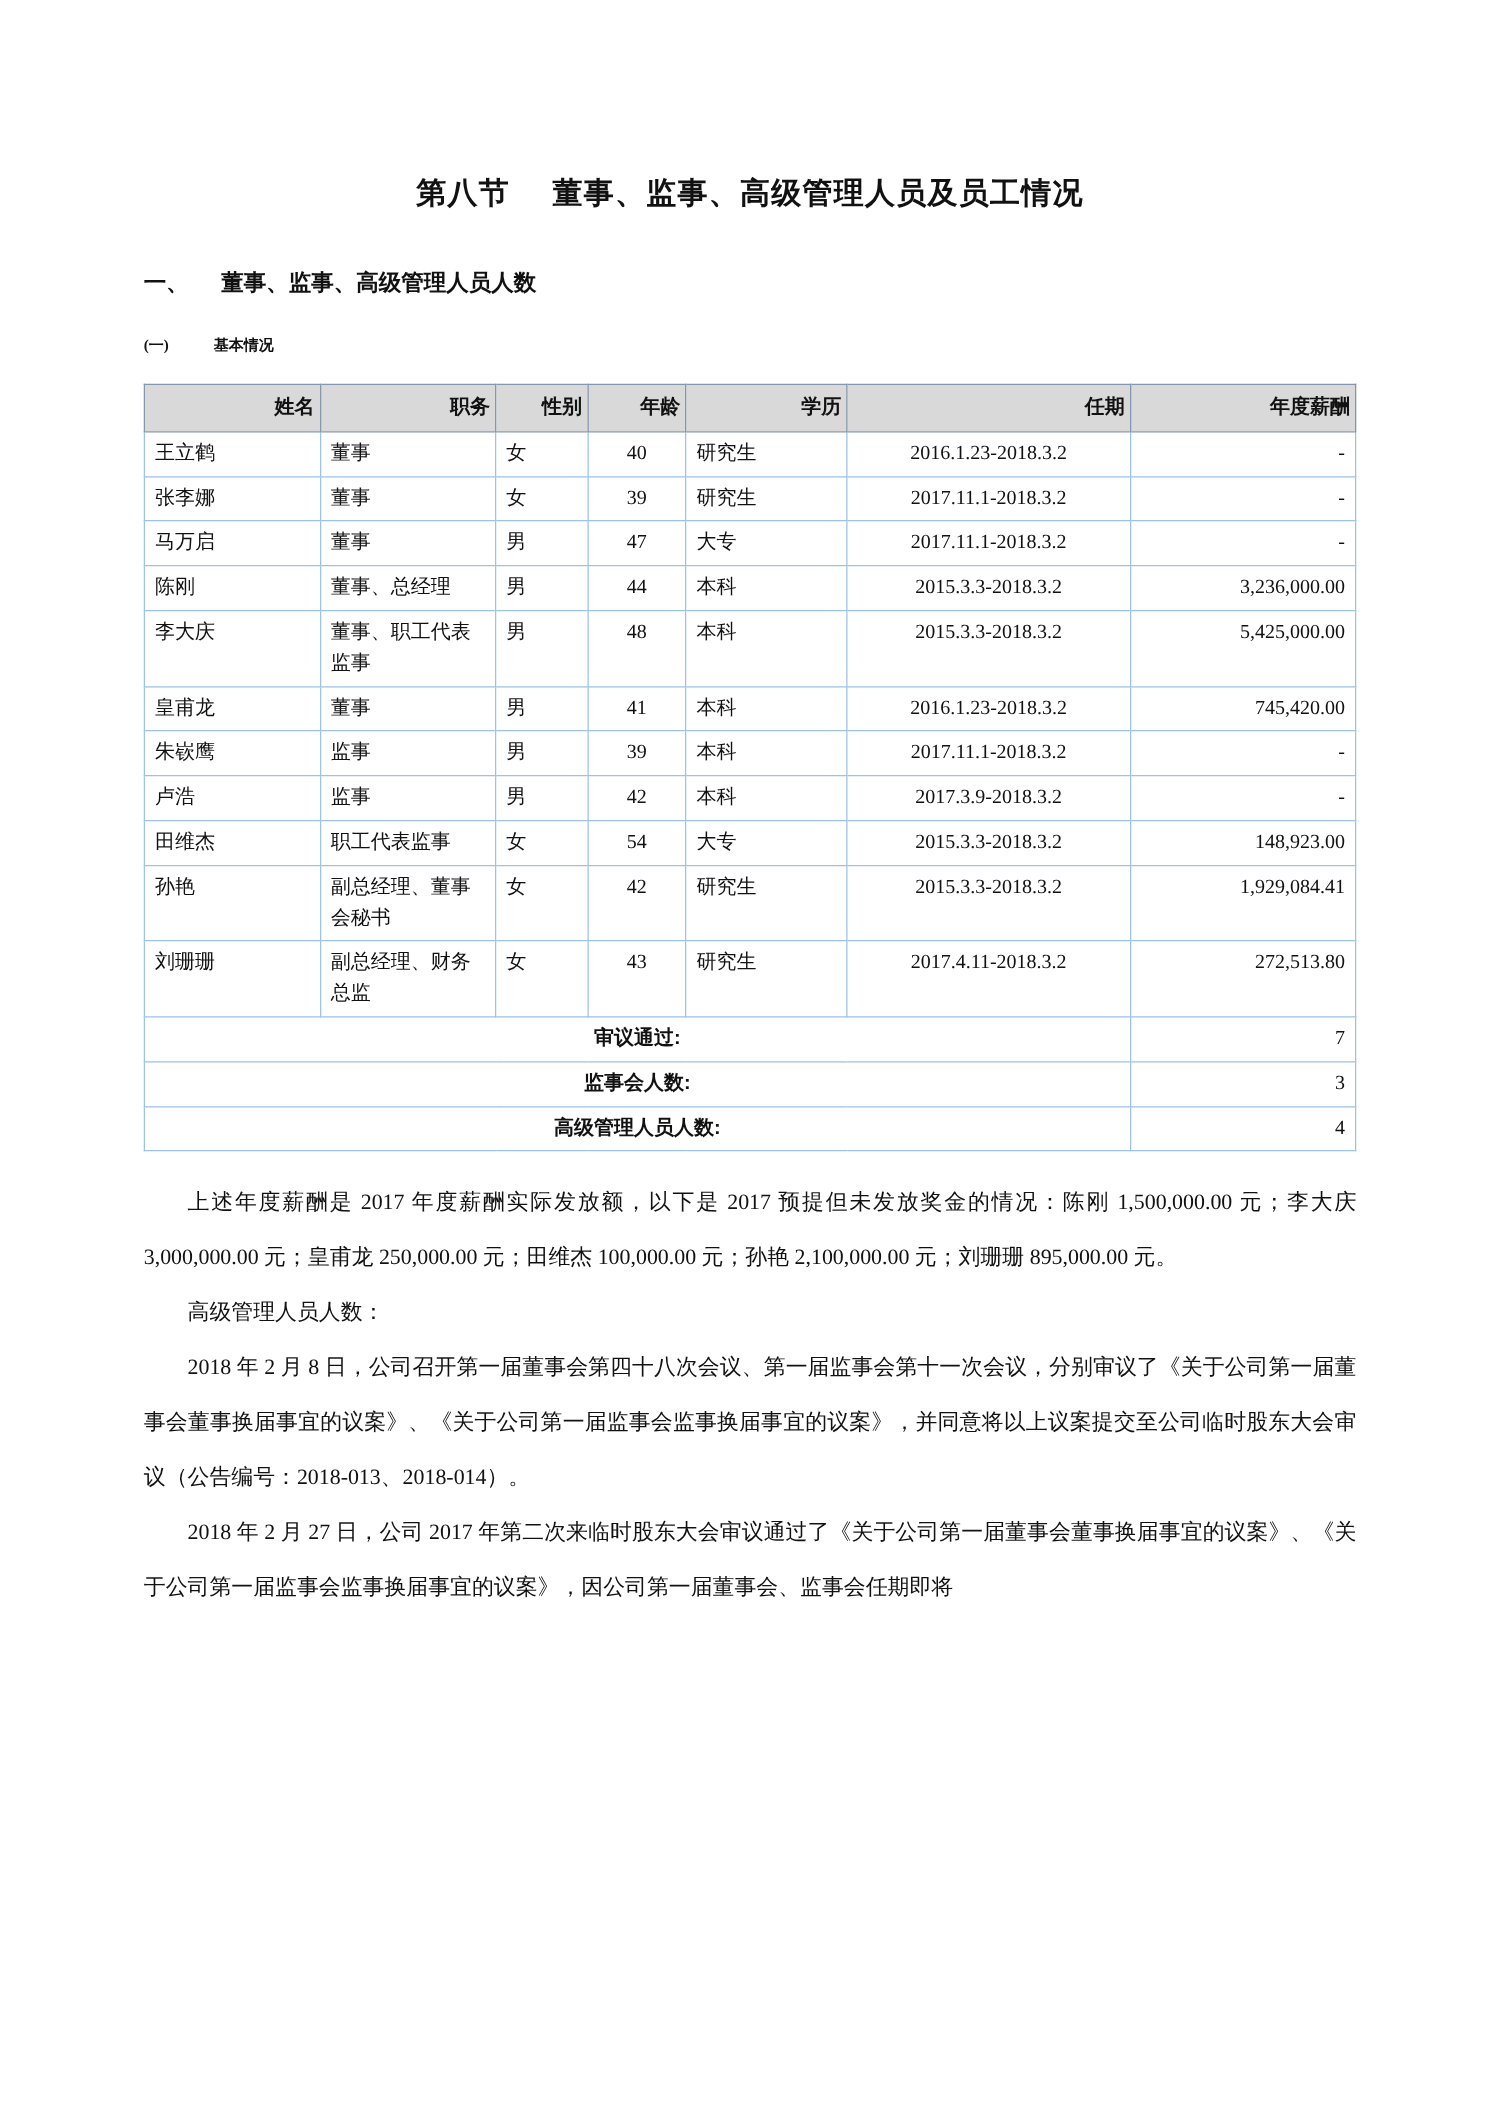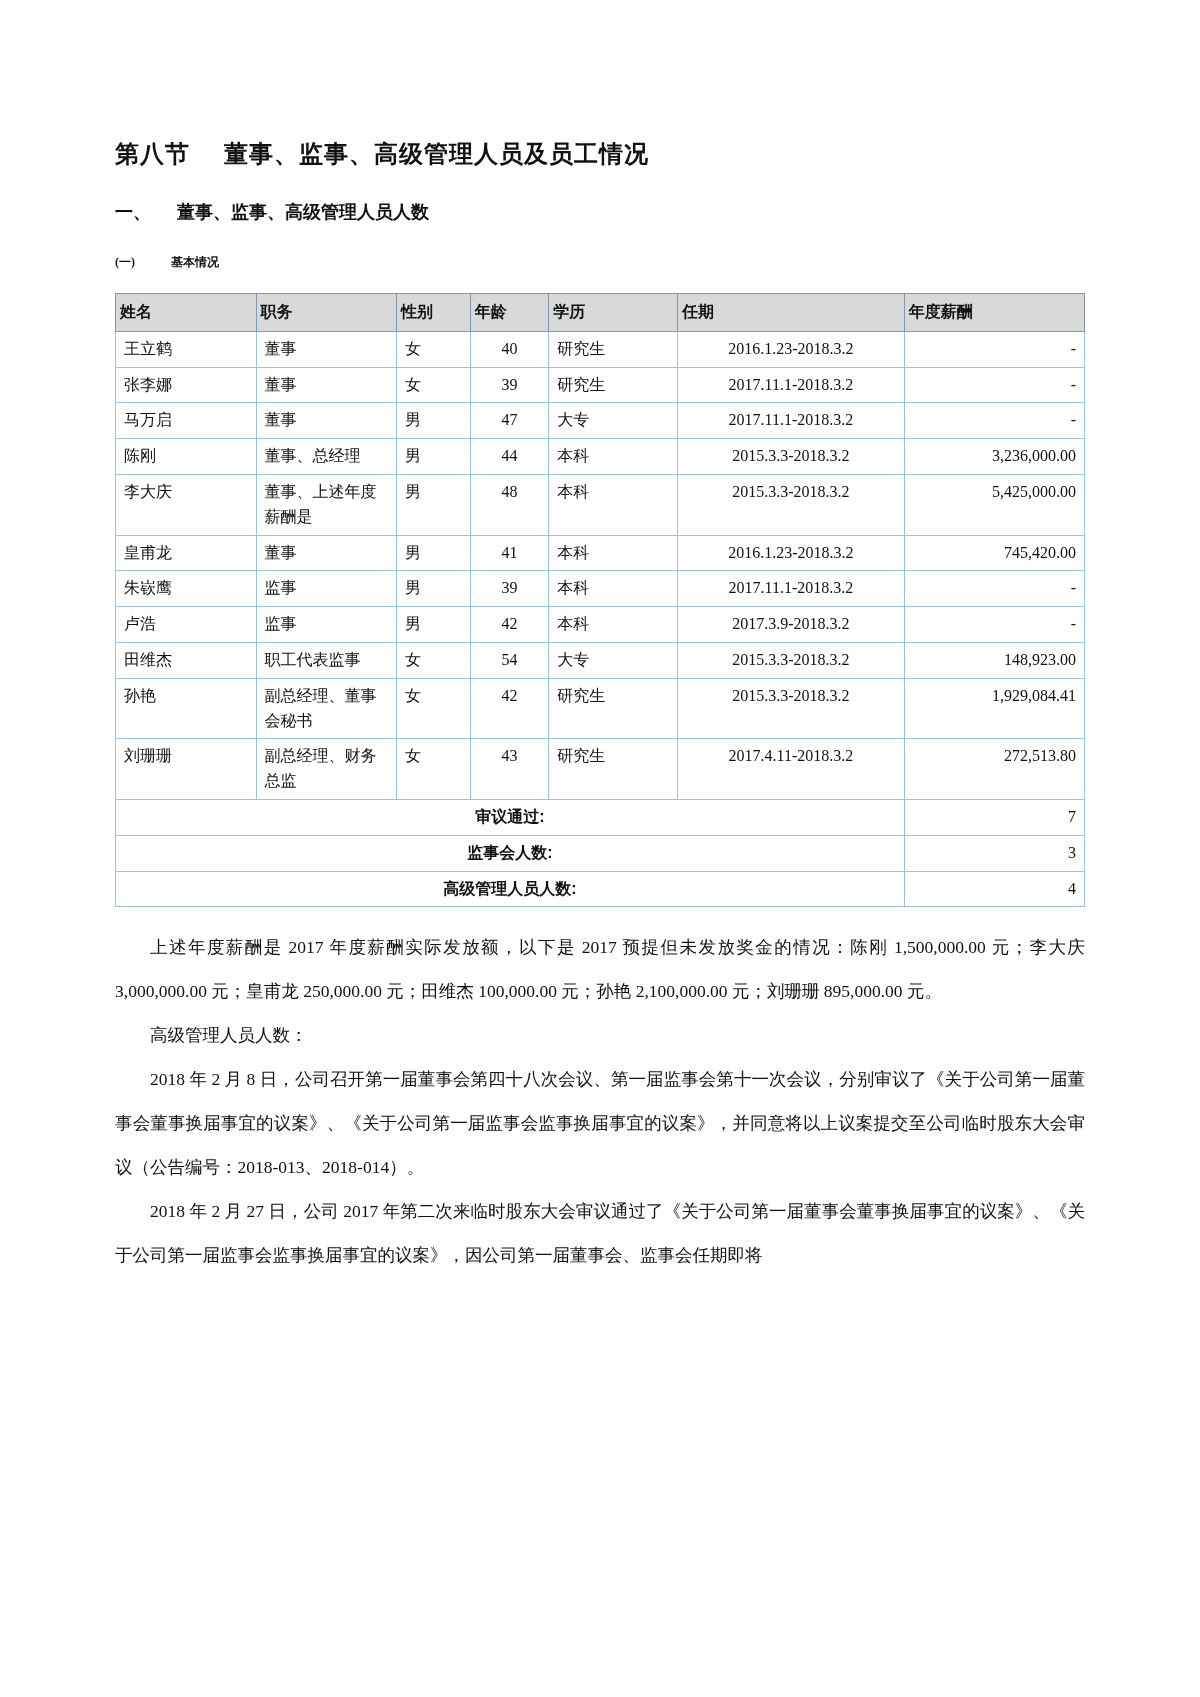--- a/index.html
+++ b/index.html
@@ -8,25 +8,26 @@
     background:#ffffff;
     color:#111111;
     font-family:"Liberation Serif","DejaVu Serif",serif;
     box-sizing:border-box;
     padding:138px 115px 0 115px;
     overflow:hidden;
   }
   .doc{width:970px;}
   
   .doc-title{
+    text-align:center;
     font-family:"Liberation Sans","DejaVu Sans",sans-serif;
     font-weight:bold;
     font-size:24px;
     letter-spacing:1px;
-    margin:0 0 30px 0;
+    margin:0 0 44px 0;
   }
   .doc-title .gap{display:inline-block;width:34px;}
   
   .h1{
     font-family:"Liberation Sans","DejaVu Sans",sans-serif;
     font-weight:bold;
     font-size:18px;
     margin:0 0 30px 0;
   }
   .h1 .num{display:inline-block;min-width:62px;}
@@ -50,21 +51,21 @@
     padding:5px 8px;
     vertical-align:top;
     line-height:1.55;
     word-break:break-all;
   }
   table.basic thead th{
     background:#d9d9d9;
     border-color:#8496b0;
     font-family:"Liberation Sans","DejaVu Sans",sans-serif;
     font-weight:bold;
-    text-align:left;
+    text-align:right;
     padding:6px 4px;
   }
   td.c-name,td.c-position,td.c-gender,td.c-education{text-align:left;}
   td.c-age,td.c-term{text-align:center;}
   td.c-salary{text-align:right;padding-right:10px;}
   td.sum-label{
     text-align:center;
     font-family:"Liberation Sans","DejaVu Sans",sans-serif;
     font-weight:bold;
     padding:6px 4px;
@@ -144,21 +145,21 @@
           <td class="c-name">陈刚</td>
           <td class="c-position">董事、总经理</td>
           <td class="c-gender">男</td>
           <td class="c-age">44</td>
           <td class="c-education">本科</td>
           <td class="c-term">2015.3.3-2018.3.2</td>
           <td class="c-salary">3,236,000.00</td>
         </tr>
         <tr>
           <td class="c-name">李大庆</td>
-          <td class="c-position">董事、上述年度薪酬是</td>
+          <td class="c-position">董事、职工代表监事</td>
           <td class="c-gender">男</td>
           <td class="c-age">48</td>
           <td class="c-education">本科</td>
           <td class="c-term">2015.3.3-2018.3.2</td>
           <td class="c-salary">5,425,000.00</td>
         </tr>
         <tr>
           <td class="c-name">皇甫龙</td>
           <td class="c-position">董事</td>
           <td class="c-gender">男</td>

